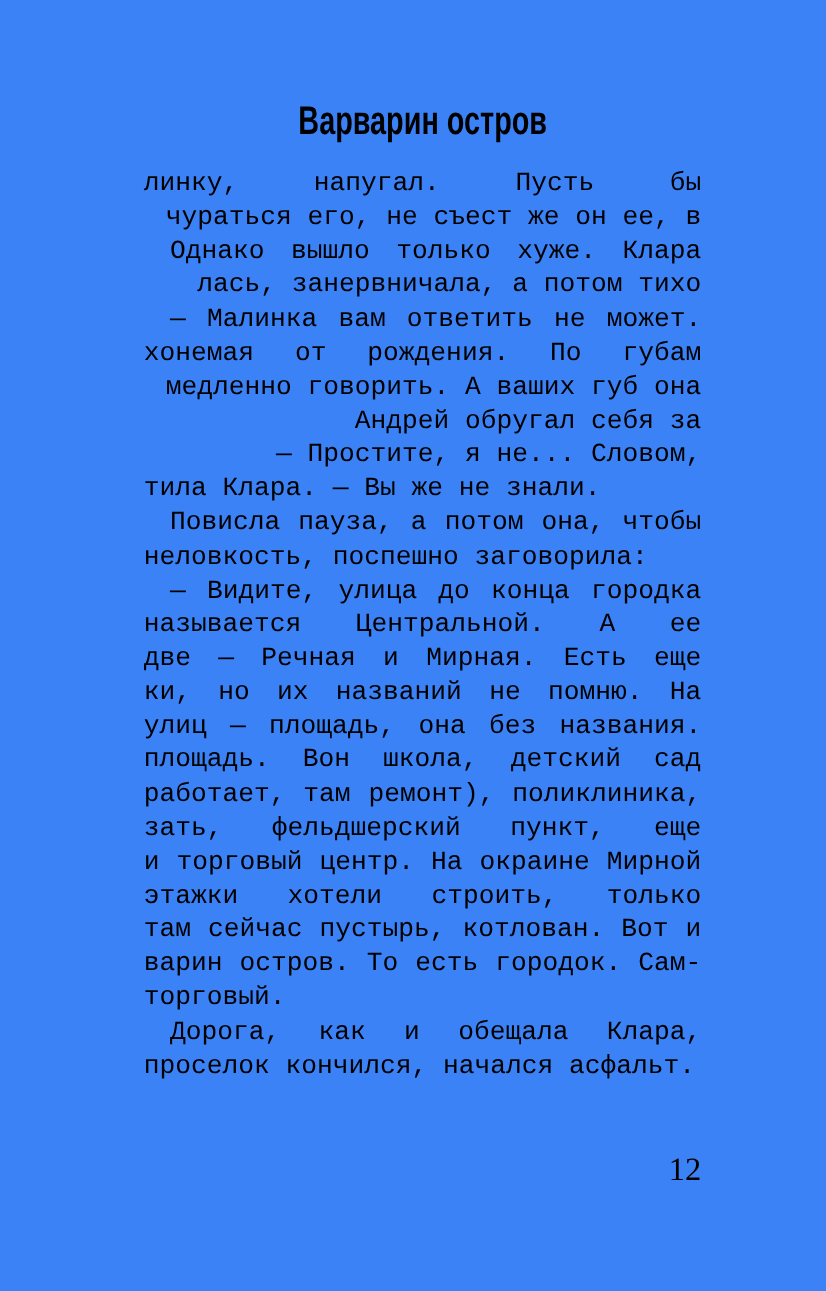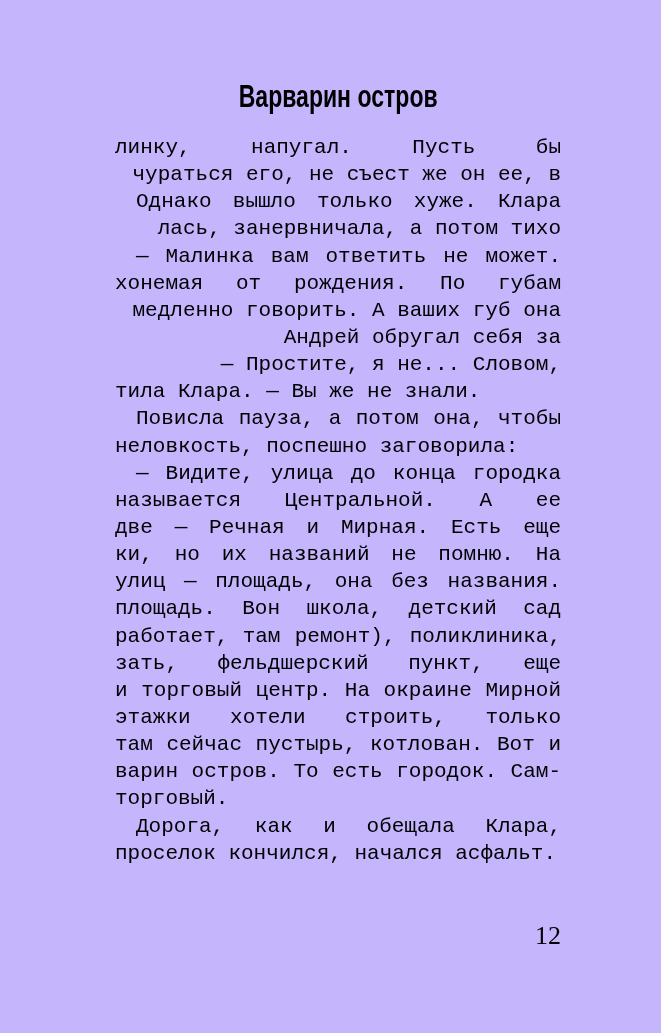--- a/index.html
+++ b/index.html
@@ -4,21 +4,21 @@
 <style>
   html, body {
     margin: 0;
     padding: 0;
     background: #ffffff;
   }
   .page {
     position: relative;
     width: 661px;
     height: 1033px;
-    background: #c4b5fd;
+    background: #3b82f6;
     color: #000000;
     overflow: hidden;
   }
   .title-wrap {
     position: absolute;
     left: 115px;
     top: 80px;
     width: 446px;
     text-align: center;
     line-height: 1;

